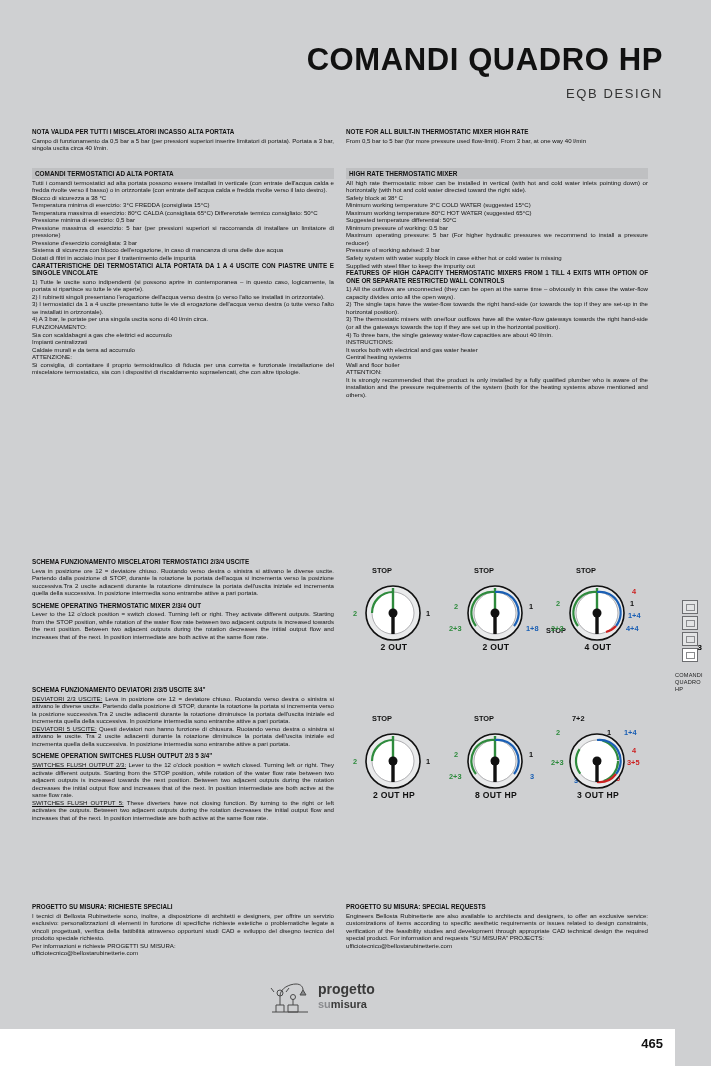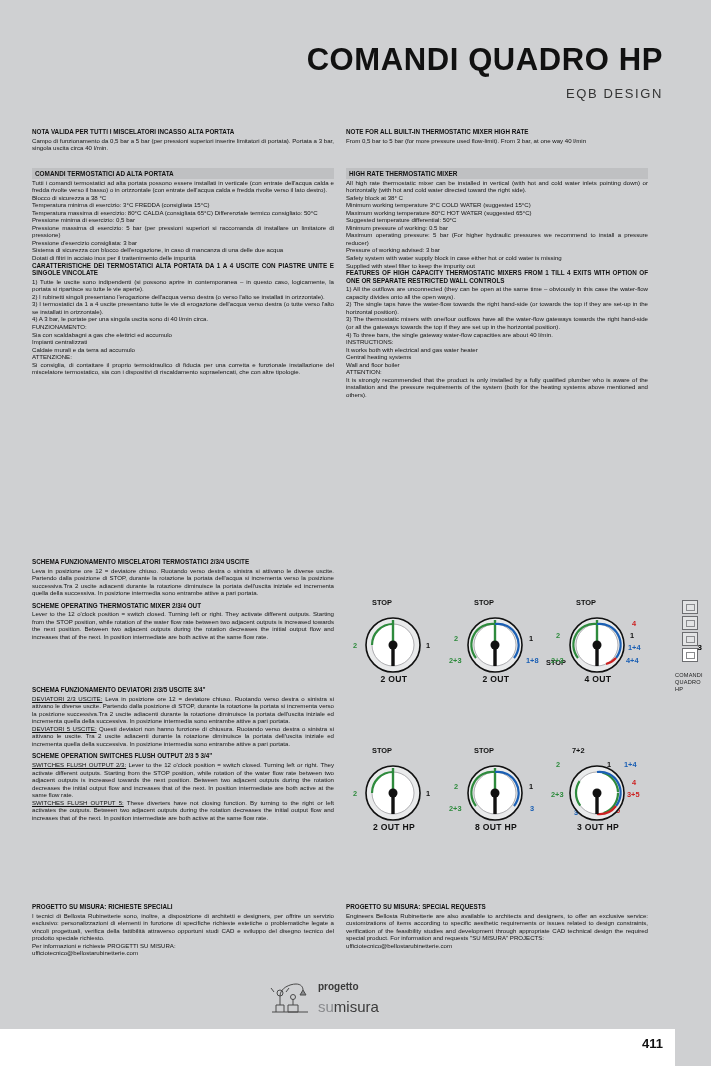--- a/index.html
+++ b/index.html
@@ -92,21 +92,21 @@
     padding: 1.5px 3px;
     font-weight: bold;
     font-size: 6.4px;
   }
   
   .diagrams {
     position: absolute;
     left: 346px;
     width: 300px;
   }
-  .dia-row { position: relative; height: 100px; margin-top: 32px; }
+  .dia-row { position: relative; height: 100px; }
   .dia {
     position: absolute; top: 0; width: 96px; text-align: center;
   }
   .dial-wrap { position: relative; width: 96px; height: 78px; }
   .dial-label {
     font-size: 8.6px; font-weight: bold; letter-spacing: .3px; color: #111;
     margin-top: -2px;
   }
   .stop {
     position: absolute; font-size: 7.4px; font-weight: bold; color: #111;
@@ -118,24 +118,24 @@
   .n-red   { color: #cc2222; }
   .dialbox {
     position: absolute; left: 16px; top: 16px; width: 62px; height: 62px;
   }
   svg { display: block; }
   
   .logo {
     position: absolute; left: 262px; top: 972px; width: 120px; height: 50px;
   }
   .logo-text {
-    position: absolute; left: 318px; top: 981px; font-size: 10px; font-weight: bold; color: #3a3a3a;
+    position: absolute; left: 318px; top: 981px; font-size: 14px; font-weight: bold; color: #3a3a3a;
   }
   .logo-text2 {
-    position: absolute; left: 318px; top: 998px; font-size: 15px; font-weight: normal; color: #3a3a3a; text-align: right;
+    position: absolute; left: 318px; top: 998px; font-size: 11px; font-weight: bold; color: #3a3a3a; text-align: right;
   }
   .logo-su { color: #8a8b8e; }
 </style>
 </head>
 <body>
 
 <div class="page">
 
   <div class="header-band"></div>
   <div class="content-bg"></div>
@@ -398,15 +398,15 @@
         <path d="M26 33 h10 v7 h-10 z"></path>
         <path d="M31 33 v-6"></path>
         <circle cx="31" cy="25" r="2.5"></circle>
         <path d="M12 20 l-3 -4 M24 20 l3 -4"></path>
       </g>
     </svg>
   </div>
   <div class="logo-text">progetto</div>
   <div class="logo-text2"><span class="logo-su">su</span><span>misura</span></div>
 
-  <div class="pagenum">411</div>
+  <div class="pagenum">465</div>
 
 </div>
 
 </body></html>

